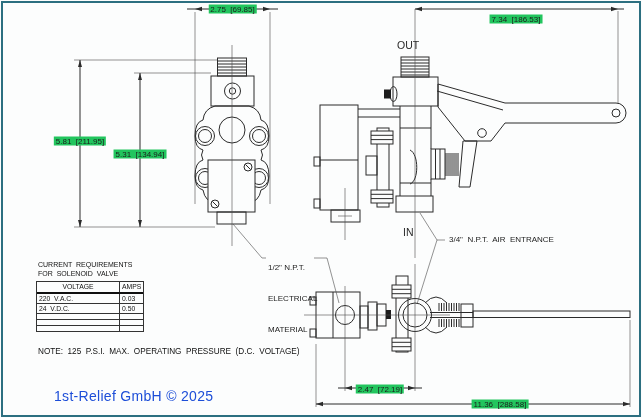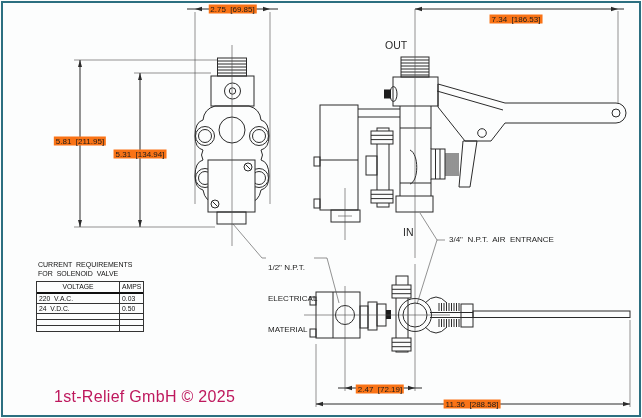--- a/index.html
+++ b/index.html
@@ -5,40 +5,40 @@
   *{margin:0;padding:0;box-sizing:border-box}
   html,body{width:642px;height:418px}
   body{position:relative;background:#fcfdfd;font-family:"Liberation Sans",sans-serif;overflow:hidden}
   .frame{position:absolute;inset:1px;border:2px solid #2c6f80;pointer-events:none}
   svg{position:absolute;left:0;top:0}
   .ln{stroke:#2b2b2b;stroke-width:1;fill:none}
   .wht{stroke:#2b2b2b;stroke-width:1;fill:#fcfdfd}
   .thin{stroke:#4a4a4a;stroke-width:.6;fill:none}
   .fill{fill:#2b2b2b;stroke:none}
   .dark{fill:#1d1d1d;stroke:none}
-  .dim{position:absolute;transform:translate(-50%,-50%);background:#f97316;font-size:8px;
+  .dim{position:absolute;transform:translate(-50%,-50%);background:#22c55e;font-size:8px;
        white-space:pre;color:#1c1c1c;padding:0 2px;line-height:9px}
   .lbl{position:absolute;font-size:8px;white-space:pre;color:#1c1c1c;line-height:10px}
   .big{font-size:10.5px;color:#2a2a2a}
   .callout div{line-height:11.2px}
   .tbl-wrap{position:absolute;left:36px;top:260px;color:#111}
   .tbl-title div{font-size:7px;line-height:9px;white-space:pre;margin-left:2px}
   .tbl{width:108px;border:1px solid #333;margin-top:3px;background:transparent}
   .row{display:flex;border-bottom:1px solid #333}
   .row:last-child{border-bottom:none}
   .row.hdr{border-bottom:2px solid #101010}
   .c1{width:83px;border-right:1px solid #333;font-size:6.8px;padding:0 2px;white-space:pre;overflow:hidden}
   .c2{width:23px;font-size:6.8px;padding:0 2px;white-space:pre;overflow:hidden}
   .hdr .c1,.hdr .c2{text-align:center}
   .rhh{height:10px;line-height:10px}
   .rh{height:9px;line-height:9px}
   .rs{height:5px;line-height:5px}
   .notes{position:absolute;left:38px;top:346px;color:#111}
   .notes div{font-size:8.2px;line-height:12.4px;white-space:pre}
-  .watermark{position:absolute;left:54px;top:388px;font-size:16px;color:#be185d;letter-spacing:.3px}
+  .watermark{position:absolute;left:54px;top:388px;font-size:14px;color:#1d4ed8;letter-spacing:.3px}
 </style>
 </head>
 <body>
 
 <div class="frame"></div>
 
 <svg width="642" height="418" viewBox="0 0 642 418">
 
   <g>
 
@@ -265,23 +265,23 @@
     <path class="thin" d="M420,213 L437,240 L445,240"></path>
     <path class="thin" d="M437,240 L417,304"></path>
   </g>
 </svg>
 
 <div class="dim" style="left:232.5px;top:9px">2.75  [69.85]</div>
 <div class="dim" style="left:516px;top:19px">7.34  [186.53]</div>
 <div class="dim" style="left:80px;top:141px">5.81  [211.95]</div>
 <div class="dim" style="left:140px;top:154px">5.31  [134.94]</div>
 <div class="dim" style="left:380px;top:389px">2.47  [72.19]</div>
-<div class="dim" style="left:472px;top:404px">11.36  [288.58]</div>
-
-<div class="lbl big" style="left:385px;top:40px">OUT</div>
+<div class="dim" style="left:500px;top:404px">11.36  [288.58]</div>
+
+<div class="lbl big" style="left:397px;top:40px">OUT</div>
 <div class="lbl big" style="left:403px;top:227px">IN</div>
 
 <div class="lbl callout" style="left:268px;top:242px">
   <div>1/2" N.P.T.</div>
   <div>ELECTRICAL</div>
   <div>MATERIAL</div>
 </div>
 
 <div class="lbl" style="left:449px;top:235px">3/4"  N.P.T.  AIR  ENTRANCE</div>
 
@@ -312,15 +312,16 @@
       <div class="c2 rs"></div>
     </div>
     <div class="row">
       <div class="c1 rs"></div>
       <div class="c2 rs"></div>
     </div>
   </div>
 </div>
 
 <div class="notes">
+  <div>NOTE:  125  P.S.I.  MAX.  OPERATING  PRESSURE  (D.C.  VOLTAGE)</div>
 </div>
 
 <div class="watermark">1st-Relief GmbH © 2025</div>
 
 </body></html>

